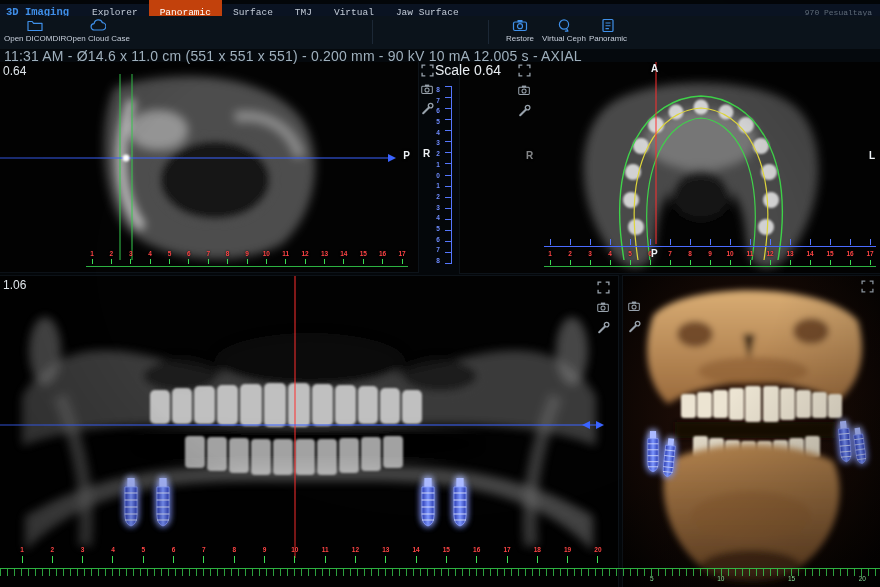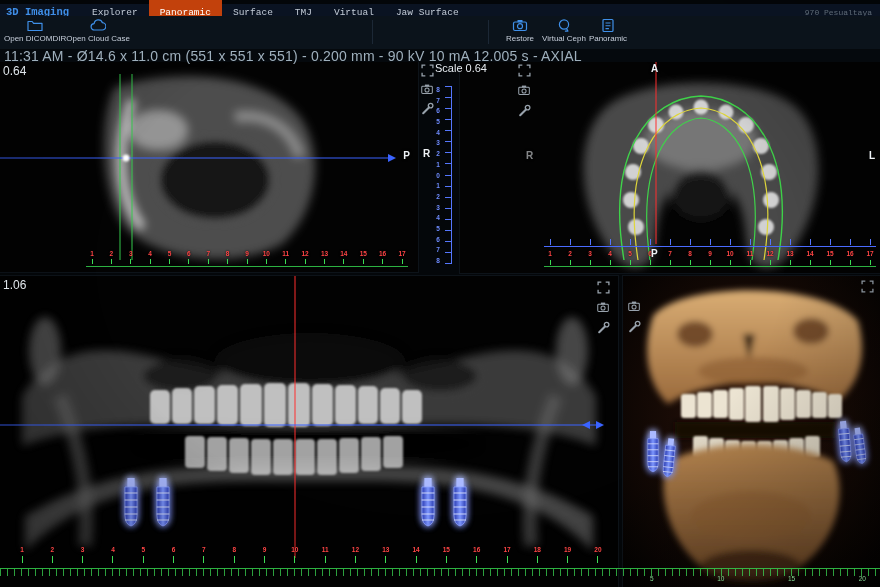--- a/index.html
+++ b/index.html
@@ -61,21 +61,21 @@
   .tickcol span{display:block;width:6px;height:1px;background:#5577ff;}
   .vline-blue{position:absolute;width:1px;background:#5577ff;z-index:4;}
 
   .baseline{position:absolute;left:0;top:506px;width:880px;height:7px;z-index:4;
      border-top:1px solid #34d04c;
      background-image:repeating-linear-gradient(90deg,rgba(61,220,85,.85) 0 1px,transparent 1px 7px);
      opacity:.85;}
   .bottom-right-nums{position:absolute;left:650px;top:513px;width:216px;display:flex;
      justify-content:space-between;font-size:6.5px;color:#86d694;z-index:4;}
 
-  .mid-scale{position:absolute;left:16px;top:0;font-size:11px;color:#e7ecf1;white-space:nowrap;z-index:4;}
+  .mid-scale{position:absolute;left:16px;top:0;font-size:14px;color:#e7ecf1;white-space:nowrap;z-index:4;}
 </style>
 </head>
 <body>
 
 <svg width="0" height="0" style="position:absolute" aria-hidden="true">
   <defs>
     <linearGradient id="impGrad" x1="0" y1="0" x2="1" y2="0">
       <stop offset="0" stop-color="#2a3bb0"></stop>
         <stop offset="0.5" stop-color="#7e97ff"></stop>
         <stop offset="1" stop-color="#2a3bb0"></stop>

